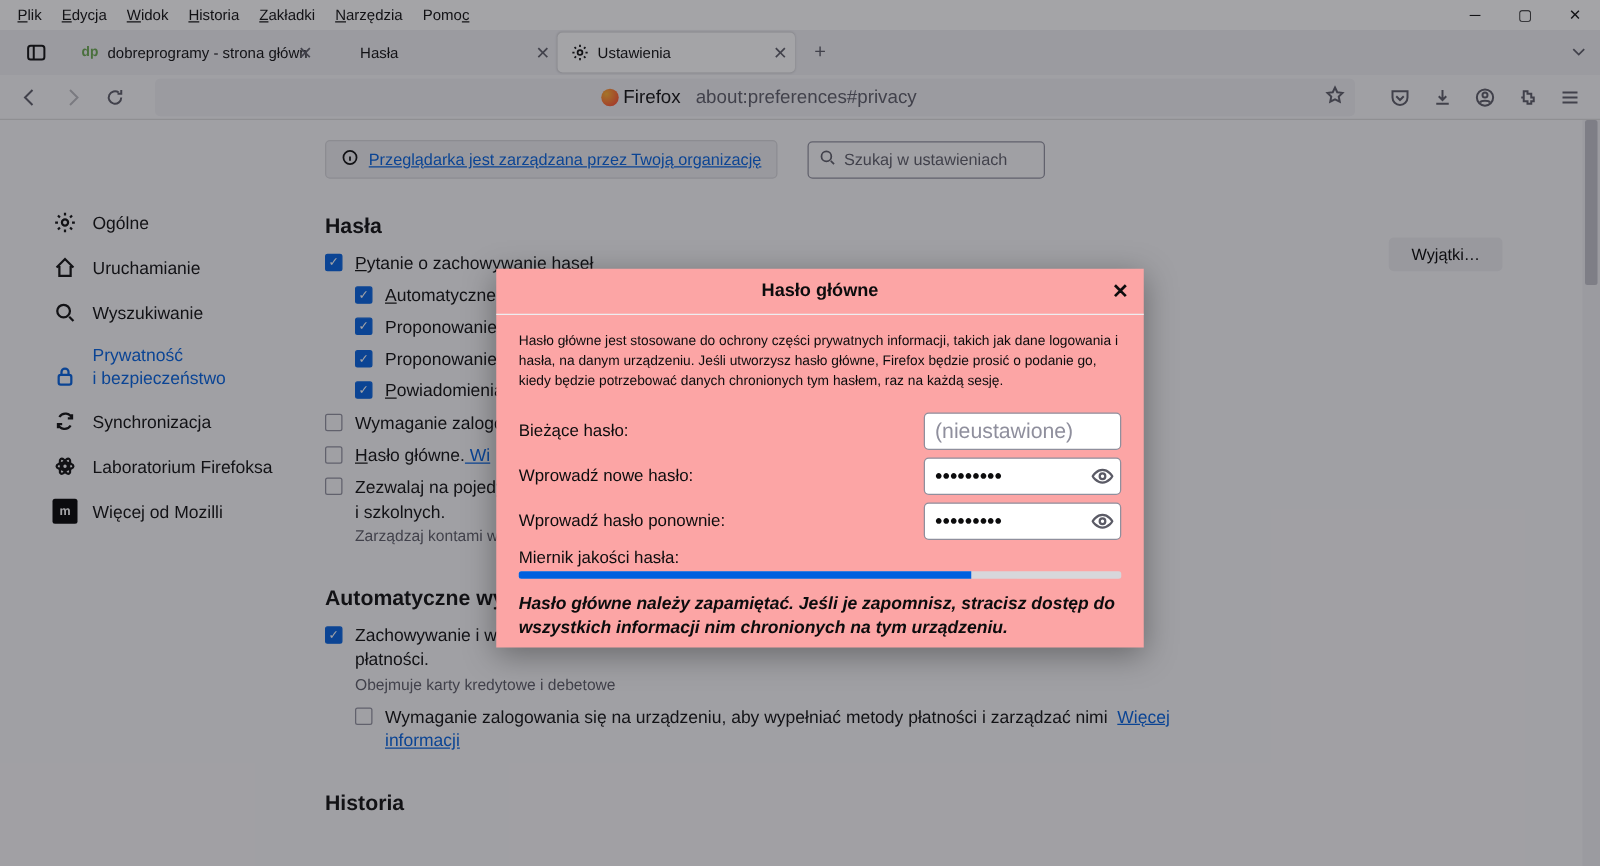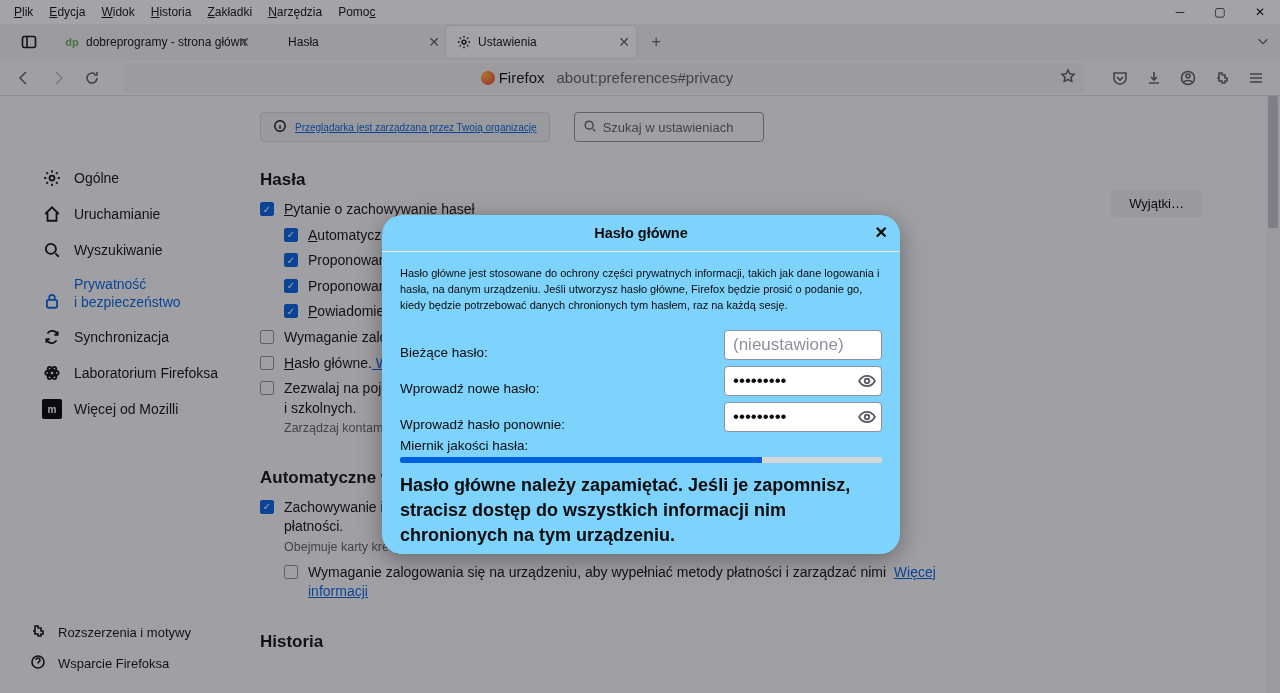--- a/index.html
+++ b/index.html
@@ -38,54 +38,54 @@
 .sidebar { width: 232px; padding: 64px 0 0 30px; font-size: 14px; }
 .sidebar .sitem { display: flex; align-items: center; gap: 12px; padding: 8px 0; color: #0c0c0d; cursor: default; margin-left: 12px; }
 .sidebar .sitem.active { color: #0060df; align-items: flex-end; }
 .sidebar .sicon { width: 20px; height: 20px; display:flex; align-items:center; justify-content:center; }
 .sidebar .sitem.two-line .lbls { display:flex; flex-direction:column; line-height:1.25; }
 .sidebar-bottom { position: absolute; bottom: 14px; left: 30px; font-size: 13px; color: #0c0c0d; }
 .sidebar-bottom .sitem { display:flex; align-items:center; gap:12px; padding:6px 0; }
 
 .content { flex: 1; padding: 16px 60px 0 28px; overflow: hidden; position: relative; }
 .banner-row { display: flex; align-items: center; gap: 24px; margin-bottom: 28px; }
-.banner { border: 1px solid #d7d7db; background: #ededf0; border-radius: 4px; padding: 6px 12px; display: flex; align-items: center; gap: 8px; font-size: 10px; }
+.banner { border: 1px solid #d7d7db; background: #ededf0; border-radius: 4px; padding: 6px 12px; display: flex; align-items: center; gap: 8px; font-size: 13px; }
 .banner a { color: #0060df; text-decoration: underline; }
 .search-settings { border: 1px solid #8f8f9d; border-radius: 4px; height: 30px; width: 190px; display: flex; align-items: center; padding: 0 8px; color: #5b5b66; gap: 6px; background: #f9f9fb; }
 
 h2.section { font-size: 17px; font-weight: 600; margin: 8px 0 10px; color: #0c0c0d; }
 .opt-row { display: flex; align-items: flex-start; margin: 6px 0; font-size: 14px; }
 .opt-row.indent { margin-left: 24px; }
 .opt-row .cb { width: 14px; height: 14px; border: 1px solid #8f8f9d; border-radius: 2px; margin-right: 10px; margin-top: 2px; display:flex; align-items:center; justify-content:center; font-size: 10px; color:#fff; }
 .opt-row .cb.checked { background: #0060df; border-color: #0060df; }
 .opt-row .txt { flex: 1; line-height: 1.4; }
 .opt-row .txt .sub { color: #5b5b66; font-size: 12.5px; margin-top: 2px; }
 .opt-row a { color: #0060df; text-decoration: underline; }
 .right-btn { position: absolute; right: 78px; background: #ededf0; border: none; border-radius: 4px; padding: 6px 18px; font-size: 13px; }
 .u { text-decoration: underline; }
 
 
 .dim { position: absolute; inset: 0; background: rgba(28,27,34,.4); z-index: 5; }
 
 
-.dialog { position: absolute; left: 382px; top: 215px; width: 518px; background: #7dd3fc; border-radius: 20px; box-shadow: 0 6px 24px rgba(0,0,0,.35); z-index: 10; font-size: 14px; }
+.dialog { position: absolute; left: 397px; top: 215px; width: 518px; background: #fca5a5; border-radius: 0; box-shadow: 0 6px 24px rgba(0,0,0,.35); z-index: 10; font-size: 14px; }
 .dialog .dlg-head { text-align: center; font-weight: 600; padding: 10px 0; border-bottom: 1px solid #ededf0; position: relative; font-size: 14.5px; }
 .dialog .dlg-close { position: absolute; right: 12px; top: 8px; font-size: 16px; cursor: pointer; }
 .dialog .dlg-body { padding: 14px 18px 6px; }
 .dialog .desc { line-height: 1.45; margin-bottom: 16px; font-size: 11px; }
-.dlg-row { display: flex; align-items: flex-end; margin: 6px 0; }
+.dlg-row { display: flex; align-items: center; margin: 6px 0; }
 .dlg-row .lbl { flex: 1; font-size: 13.5px; }
 .dlg-row .inpwrap { width: 158px; position: relative; }
 .dlg-row input[type=text],.dlg-row input[type=password] { width: 100%; height: 30px; border: 1px solid #8f8f9d; border-radius: 4px; padding: 0 30px 0 8px; font-size: 17px; color: #0c0c0d; background:#fff; }
 .dlg-row input::placeholder { color: #8f8f9d; }
 .dlg-row .eye { position: absolute; right: 6px; top: 6px; width: 18px; height: 18px; color: #5b5b66; }
 .meter { height: 6px; background: #d7d7db; border-radius: 2px; margin: 4px 0 10px; position: relative; }
 .meter .fill { height: 100%; width: 75%; background: #0060df; border-radius: 2px 0 0 2px; }
 .meter-lbl { font-size: 13.5px; margin-top: 6px; }
-.warn { font-weight: 600; font-size: 18px; line-height: 1.4; }
+.warn { font-weight: 600; font-size: 14px; line-height: 1.4; font-style: italic; }
 .dlg-foot { display: flex; justify-content: flex-end; gap: 8px; padding: 10px 18px 16px; }
 .dlg-foot button { height: 30px; padding: 0 18px; border-radius: 4px; border: none; font-size: 13.5px; font-weight: 600; cursor: pointer; }
 .btn-ok { background: #0060df; color: #fff; }
 .btn-cancel { background: #ededf0; color: #0c0c0d; }
 
 
 .scrolltrack { position: absolute; right: 0; top: 96px; width: 14px; bottom: 0; background: #f0f0f4; }
 .scrollthumb { position: absolute; right: 2px; top: 96px; width: 10px; height: 132px; background: #c0c0c8; border-radius: 2px; }
 
 svg.stroke { stroke: currentColor; fill: none; stroke-width: 1.6; }
@@ -269,35 +269,20 @@
           </svg>
         </span>
       <span>Laboratorium Firefoksa</span>
     </div>
     <div class="sitem">
       <span class="sicon" style="background:#000;color:#fff;font-size:10px;font-weight:bold;border-radius:2px">m</span>
       <span>Więcej od Mozilli</span>
     </div>
   </div>
 
-  <div class="sidebar-bottom">
-    <div class="sitem">
-      <span class="sicon"><svg class="stroke" width="16" height="16" viewBox="0 0 16 16">
-            <path d="M5 3h3v2h3v3h2v3h-2v2H8v-2H5v-3H3V8h2z"></path>
-          </svg></span>
-      <span>Rozszerzenia i motywy</span>
-    </div>
-    <div class="sitem">
-      <span class="sicon"><svg class="stroke" width="16" height="16" viewBox="0 0 16 16">
-            <circle cx="8" cy="8" r="6"></circle>
-            <path d="M6 6a2 2 0 1 1 3 1.7c-.7.4-1 1-1 1.8M8 12v.1"></path>
-          </svg></span>
-      <span>Wsparcie Firefoksa</span>
-    </div>
-  </div>
 
   <div class="content">
     <div class="banner-row">
       <div class="banner">
         <span><svg class="stroke" width="14" height="14" viewBox="0 0 16 16">
               <circle cx="8" cy="8" r="6"></circle>
               <path d="M8 5v.1M8 7v4"></path>
             </svg></span>
         <a href="#">Przeglądarka jest zarządzana przez Twoją organizację</a>
       </div>

